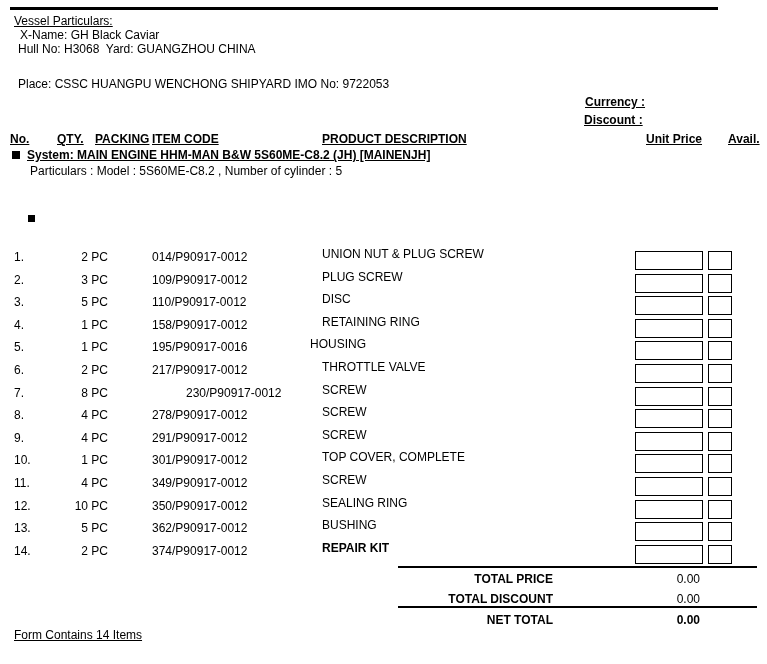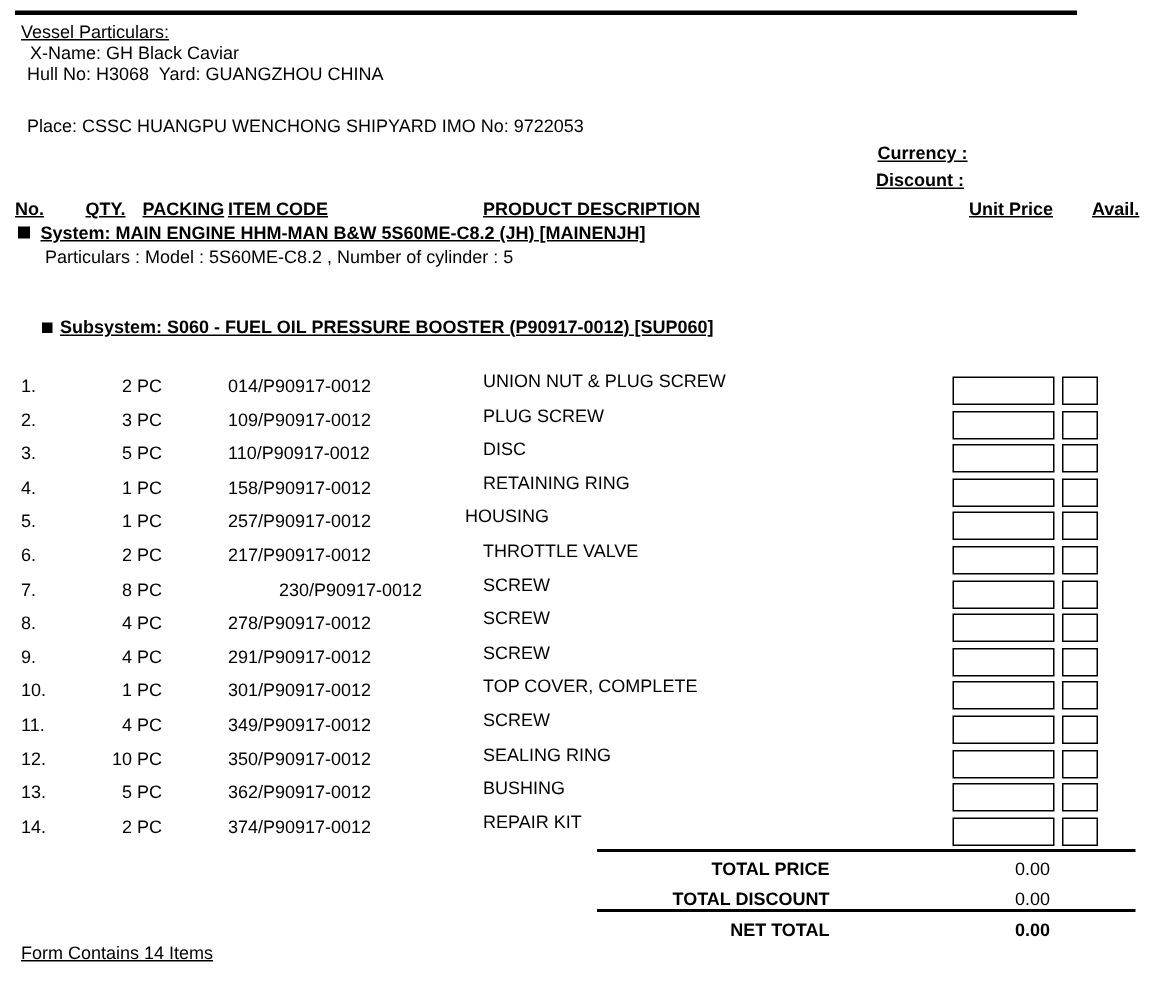--- a/index.html
+++ b/index.html
@@ -41,21 +41,20 @@
   <div class="abs b u" style="left:152px;top:132px;">ITEM CODE</div>
   <div class="abs b u" style="left:322px;top:132px;">PRODUCT DESCRIPTION</div>
   <div class="abs b u" style="left:646px;top:132px;">Unit Price</div>
   <div class="abs b u" style="left:728px;top:132px;">Avail.</div>
 
   <div class="bullet" style="left:12px;top:151px;width:8px;height:8px;"></div>
   <div class="abs b u" style="left:27px;top:148px;">System: MAIN ENGINE HHM-MAN B&amp;W 5S60ME-C8.2 (JH) [MAINENJH]</div>
   <div class="abs" style="left:30px;top:164px;">Particulars : Model : 5S60ME-C8.2 , Number of cylinder : 5</div>
 
   <div class="bullet" style="left:28px;top:215px;width:7px;height:7px;"></div>
-  <div class="abs b u" style="left:40px;top:211px;">Subsystem: S060 - FUEL OIL PRESSURE BOOSTER (P90917-0012) [SUP060]</div>
 
   <div id="rows-host">
       <div>
         <div class="abs" style="left: 14px; top: 250px;">1.</div>
         <div class="abs right" style="left: 30px; top: 250px; width: 78px;">2 PC</div>
         <div class="abs" style="left: 152px; top: 250px;">014/P90917-0012</div>
         <div class="abs" style="left: 322px; top: 247px;">UNION NUT &amp; PLUG SCREW</div>
         <div class="box" style="left: 635px; top: 251px; width: 66px; height: 17px;"></div>
         <div class="box" style="left: 708px; top: 251px; width: 22px; height: 17px;"></div>
       </div>
@@ -79,21 +78,21 @@
         <div class="abs" style="left: 14px; top: 317.8px;">4.</div>
         <div class="abs right" style="left: 30px; top: 317.8px; width: 78px;">1 PC</div>
         <div class="abs" style="left: 152px; top: 317.8px;">158/P90917-0012</div>
         <div class="abs" style="left: 322px; top: 314.8px;">RETAINING RING</div>
         <div class="box" style="left: 635px; top: 318.8px; width: 66px; height: 17px;"></div>
         <div class="box" style="left: 708px; top: 318.8px; width: 22px; height: 17px;"></div>
       </div>
       <div>
         <div class="abs" style="left: 14px; top: 340.4px;">5.</div>
         <div class="abs right" style="left: 30px; top: 340.4px; width: 78px;">1 PC</div>
-        <div class="abs" style="left: 152px; top: 340.4px;">257/P90917-0012</div>
+        <div class="abs" style="left: 152px; top: 340.4px;">195/P90917-0016</div>
         <div class="abs" style="left: 310px; top: 337.4px;">HOUSING</div>
         <div class="box" style="left: 635px; top: 341.4px; width: 66px; height: 17px;"></div>
         <div class="box" style="left: 708px; top: 341.4px; width: 22px; height: 17px;"></div>
       </div>
       <div>
         <div class="abs" style="left: 14px; top: 363px;">6.</div>
         <div class="abs right" style="left: 30px; top: 363px; width: 78px;">2 PC</div>
         <div class="abs" style="left: 152px; top: 363px;">217/P90917-0012</div>
         <div class="abs" style="left: 322px; top: 360px;">THROTTLE VALVE</div>
         <div class="box" style="left: 635px; top: 364px; width: 66px; height: 17px;"></div>
@@ -152,21 +151,21 @@
         <div class="abs right" style="left: 30px; top: 521.2px; width: 78px;">5 PC</div>
         <div class="abs" style="left: 152px; top: 521.2px;">362/P90917-0012</div>
         <div class="abs" style="left: 322px; top: 518.2px;">BUSHING</div>
         <div class="box" style="left: 635px; top: 522.2px; width: 66px; height: 17px;"></div>
         <div class="box" style="left: 708px; top: 522.2px; width: 22px; height: 17px;"></div>
       </div>
       <div>
         <div class="abs" style="left: 14px; top: 543.8px;">14.</div>
         <div class="abs right" style="left: 30px; top: 543.8px; width: 78px;">2 PC</div>
         <div class="abs" style="left: 152px; top: 543.8px;">374/P90917-0012</div>
-        <div class="abs" style="left: 322px; top: 540.8px;">REPAIR KIT</div>
+        <div class="abs" style="left: 322px; top: 540.8px; font-weight: bold;">REPAIR KIT</div>
         <div class="box" style="left: 635px; top: 544.8px; width: 66px; height: 17px;"></div>
         <div class="box" style="left: 708px; top: 544.8px; width: 22px; height: 17px;"></div>
       </div>
     </div>
 
   <div class="rule" style="left:398px;top:566px;width:359px;height:2px;"></div>
   <div class="abs b right" style="left:353px;top:572px;width:200px;">TOTAL PRICE</div>
   <div class="abs right" style="left:600px;top:572px;width:100px;">0.00</div>
   <div class="abs b right" style="left:353px;top:592px;width:200px;">TOTAL DISCOUNT</div>
   <div class="abs right" style="left:600px;top:592px;width:100px;">0.00</div>

